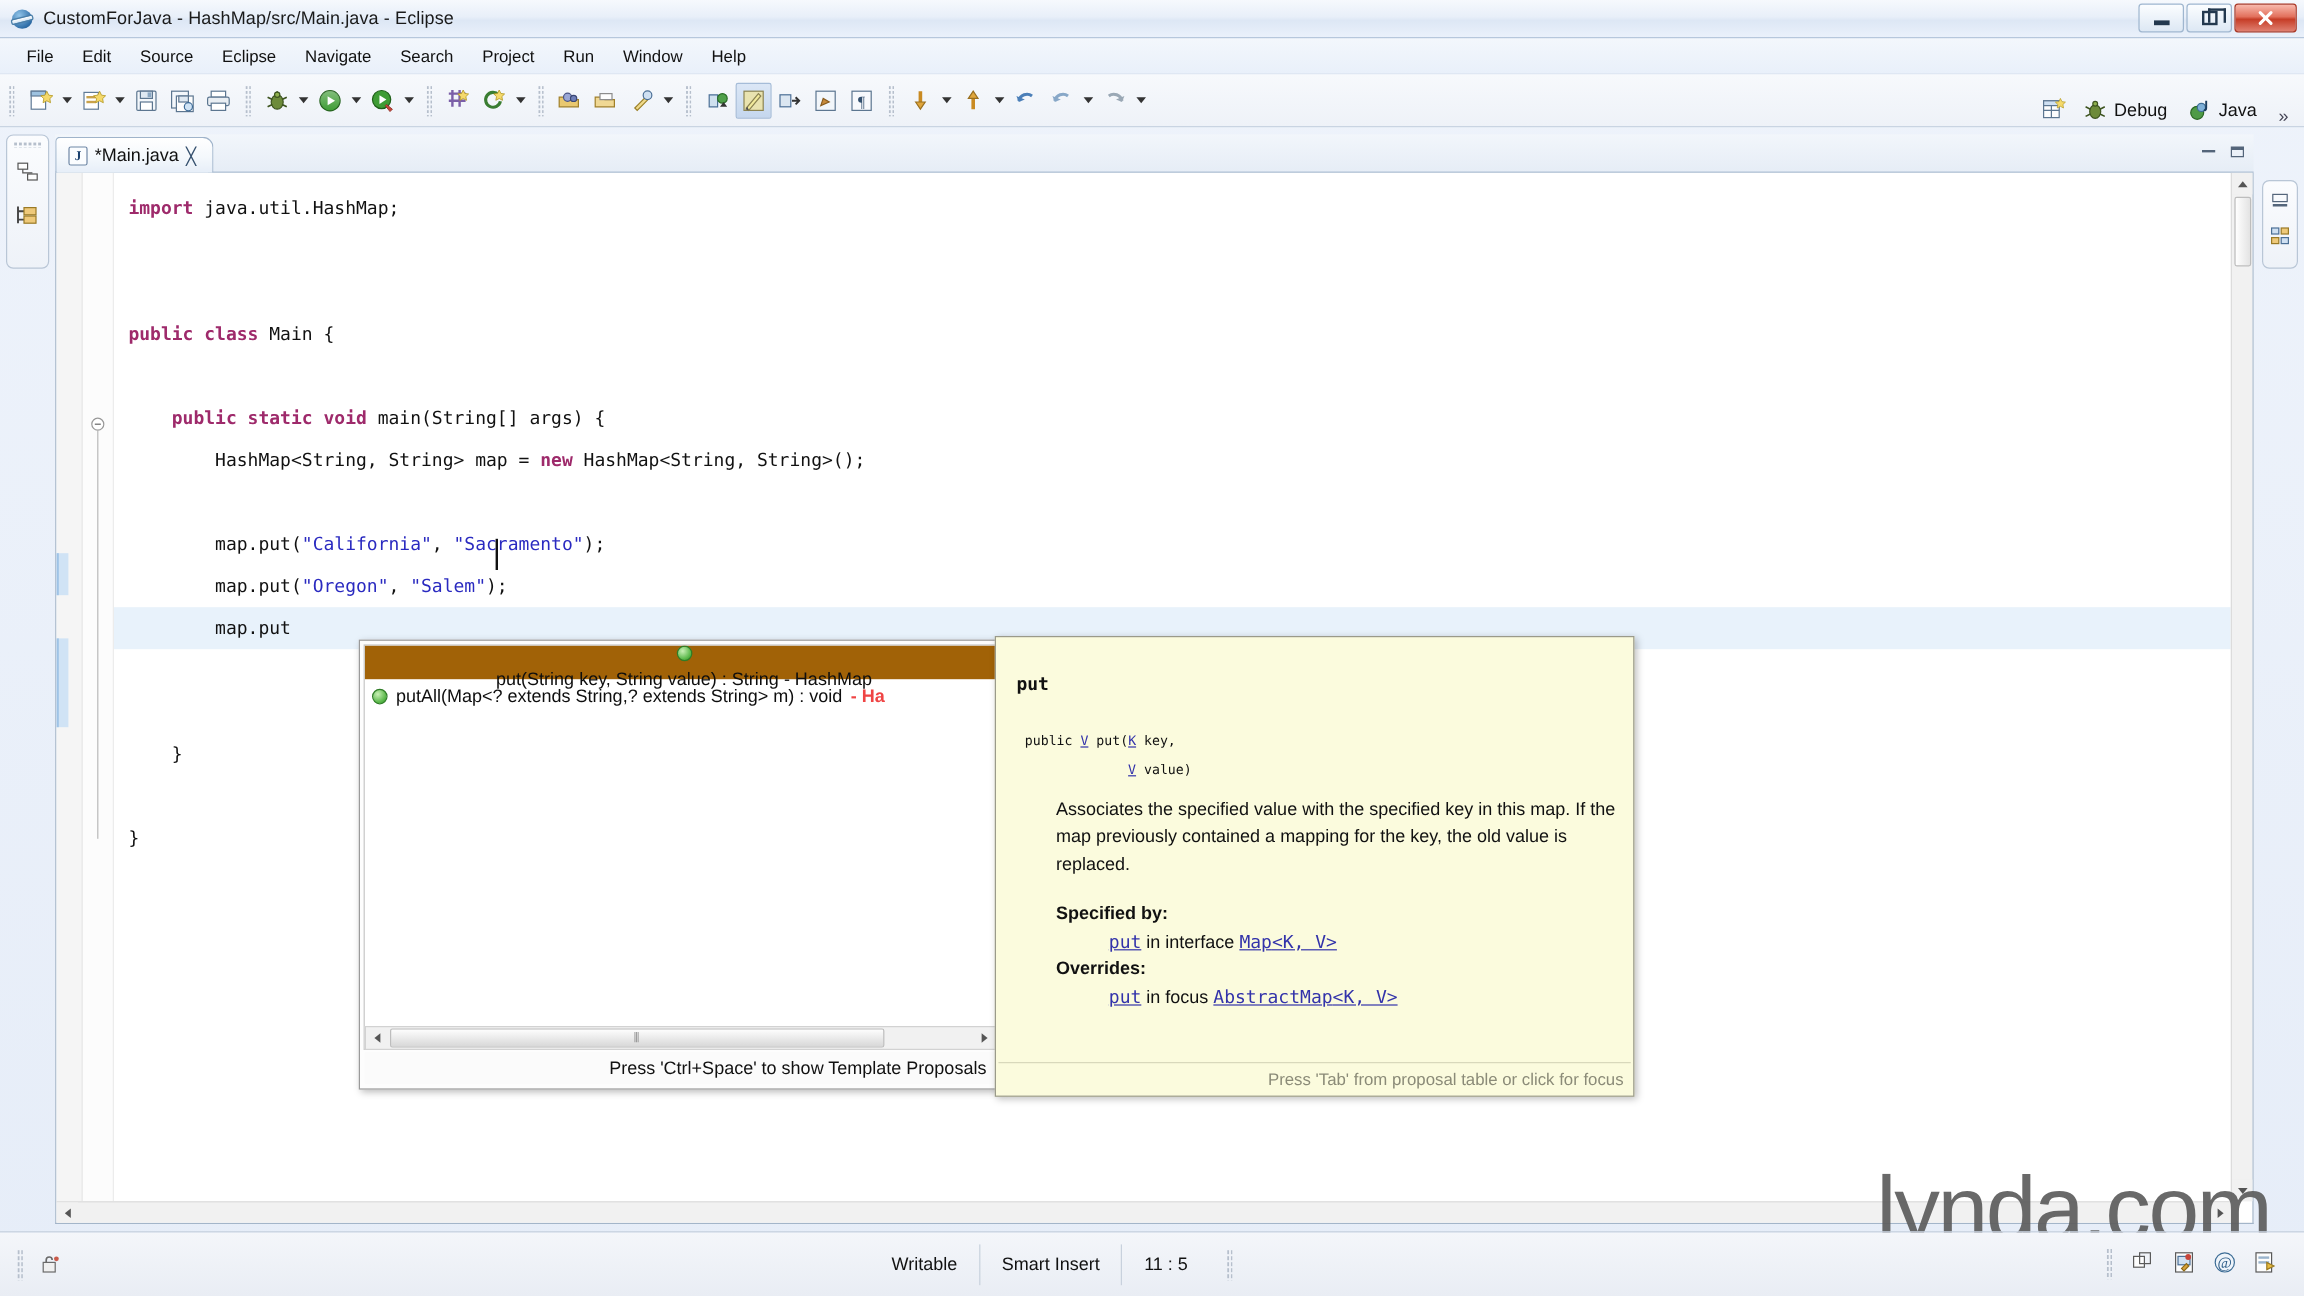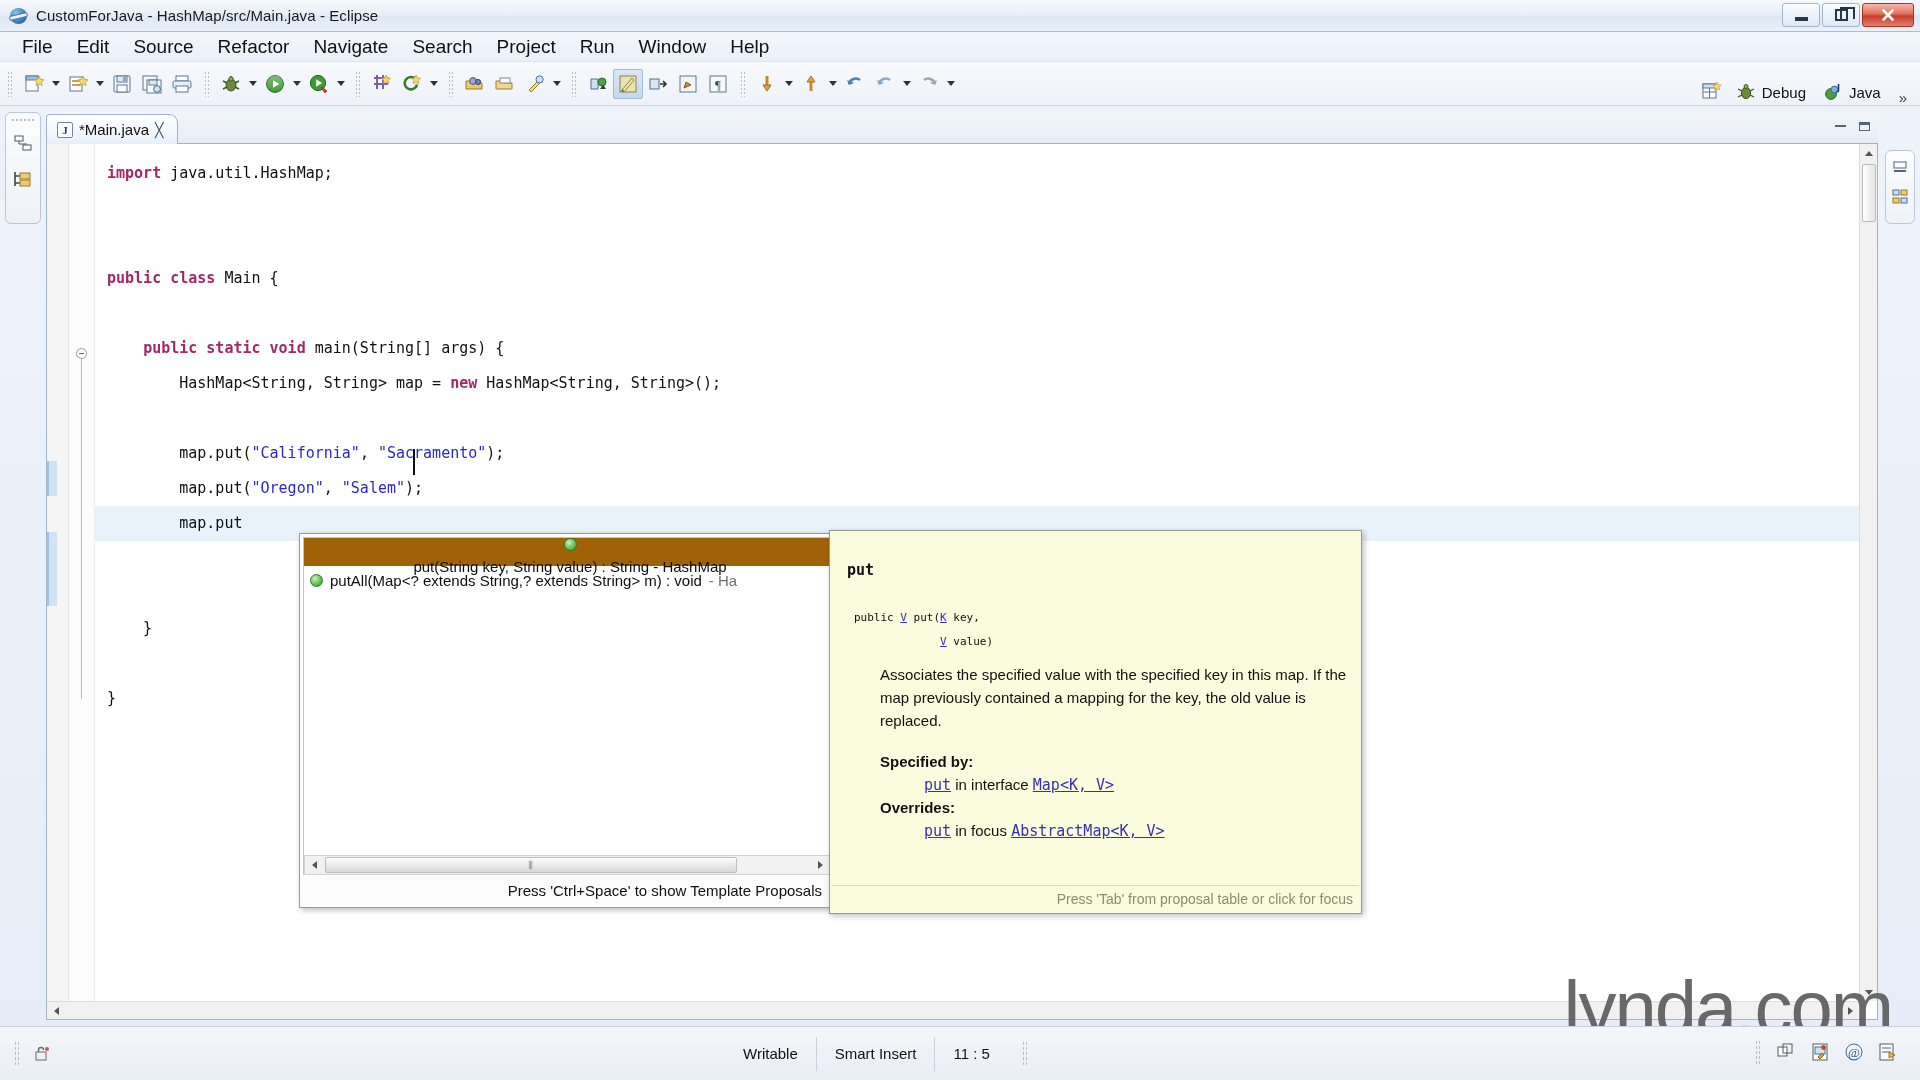--- a/index.html
+++ b/index.html
@@ -56,21 +56,21 @@
   .wbtn .maxglyph:after{content:"";position:absolute;left:3px;top:-4px;width:11px;height:10px;border:2px solid #23384e;border-bottom:none;}
 
   
   .menubar{
     position:absolute;left:0;top:32px;width:1920px;height:30px;
     background: linear-gradient(180deg,#f3f7fc,#e9f0fa);
     display:flex;align-items:center;padding-left:10px;
     border-bottom:1px solid #dbe4f0;
   }
   .menu-item{
-    font-size:19px;color:#111;padding:3px 12px;cursor:default;white-space:nowrap;
+    font-size:14px;color:#111;padding:3px 12px;cursor:default;white-space:nowrap;
   }
 
   
   .toolbar{
     position:absolute;left:0;top:62px;width:1920px;height:44px;
     background: linear-gradient(180deg,#f7f9fc 0%,#eef2f8 100%);
     border-bottom:1px solid #c9d4e2;
     display:flex;align-items:center;
   }
   .tb-grip{
@@ -245,21 +245,21 @@
   .proposal{
     display:flex;align-items:center;gap:7px;height:28px;padding-left:6px;
     font-size:15px;color:#0e0e0e;white-space:nowrap;
   }
   .proposal.sel{ background:#a16207;flex-direction:column; }
   .pmarker{
     width:13px;height:13px;border-radius:50%;flex:none;
     background: radial-gradient(circle at 35% 32%,#c9f0b5,#5ab84a 65%,#2f8a28);
     border:1px solid #2f7d27;
   }
-  .dim{ color:#737373; }
+  .dim{ color:#ef4444;font-weight:bold; }
   .assist-hbar{
     position:absolute;left:4px;right:4px;bottom:32px;height:20px;background:#f1f1f1;
     border:1px solid #d2d2d2;
   }
   .assist-hbar .thumb{
     position:absolute;left:20px;top:1px;width:412px;height:16px;
     background:linear-gradient(180deg,#fdfdfd,#d8d8d8);border:1px solid #bdbdbd;border-radius:2px;
     display:flex;align-items:center;justify-content:center;color:#8a8a8a;font-size:11px;letter-spacing:1px;
   }
   .assist-footer{
@@ -355,21 +355,21 @@
           <path d="M3.5 3.5 L12.5 12.5 M12.5 3.5 L3.5 12.5" stroke="#fff" stroke-width="2.6" stroke-linecap="round"></path>
         </svg>
       </div>
     </div>
   </div>
 
   <div class="menubar">
     <div class="menu-item">File</div>
     <div class="menu-item">Edit</div>
     <div class="menu-item">Source</div>
-    <div class="menu-item">Refactor</div>
+    <div class="menu-item">Eclipse</div>
     <div class="menu-item">Navigate</div>
     <div class="menu-item">Search</div>
     <div class="menu-item">Project</div>
     <div class="menu-item">Run</div>
     <div class="menu-item">Window</div>
     <div class="menu-item">Help</div>
   </div>
 
   <div class="toolbar">
     <div class="tb-grip"></div>

